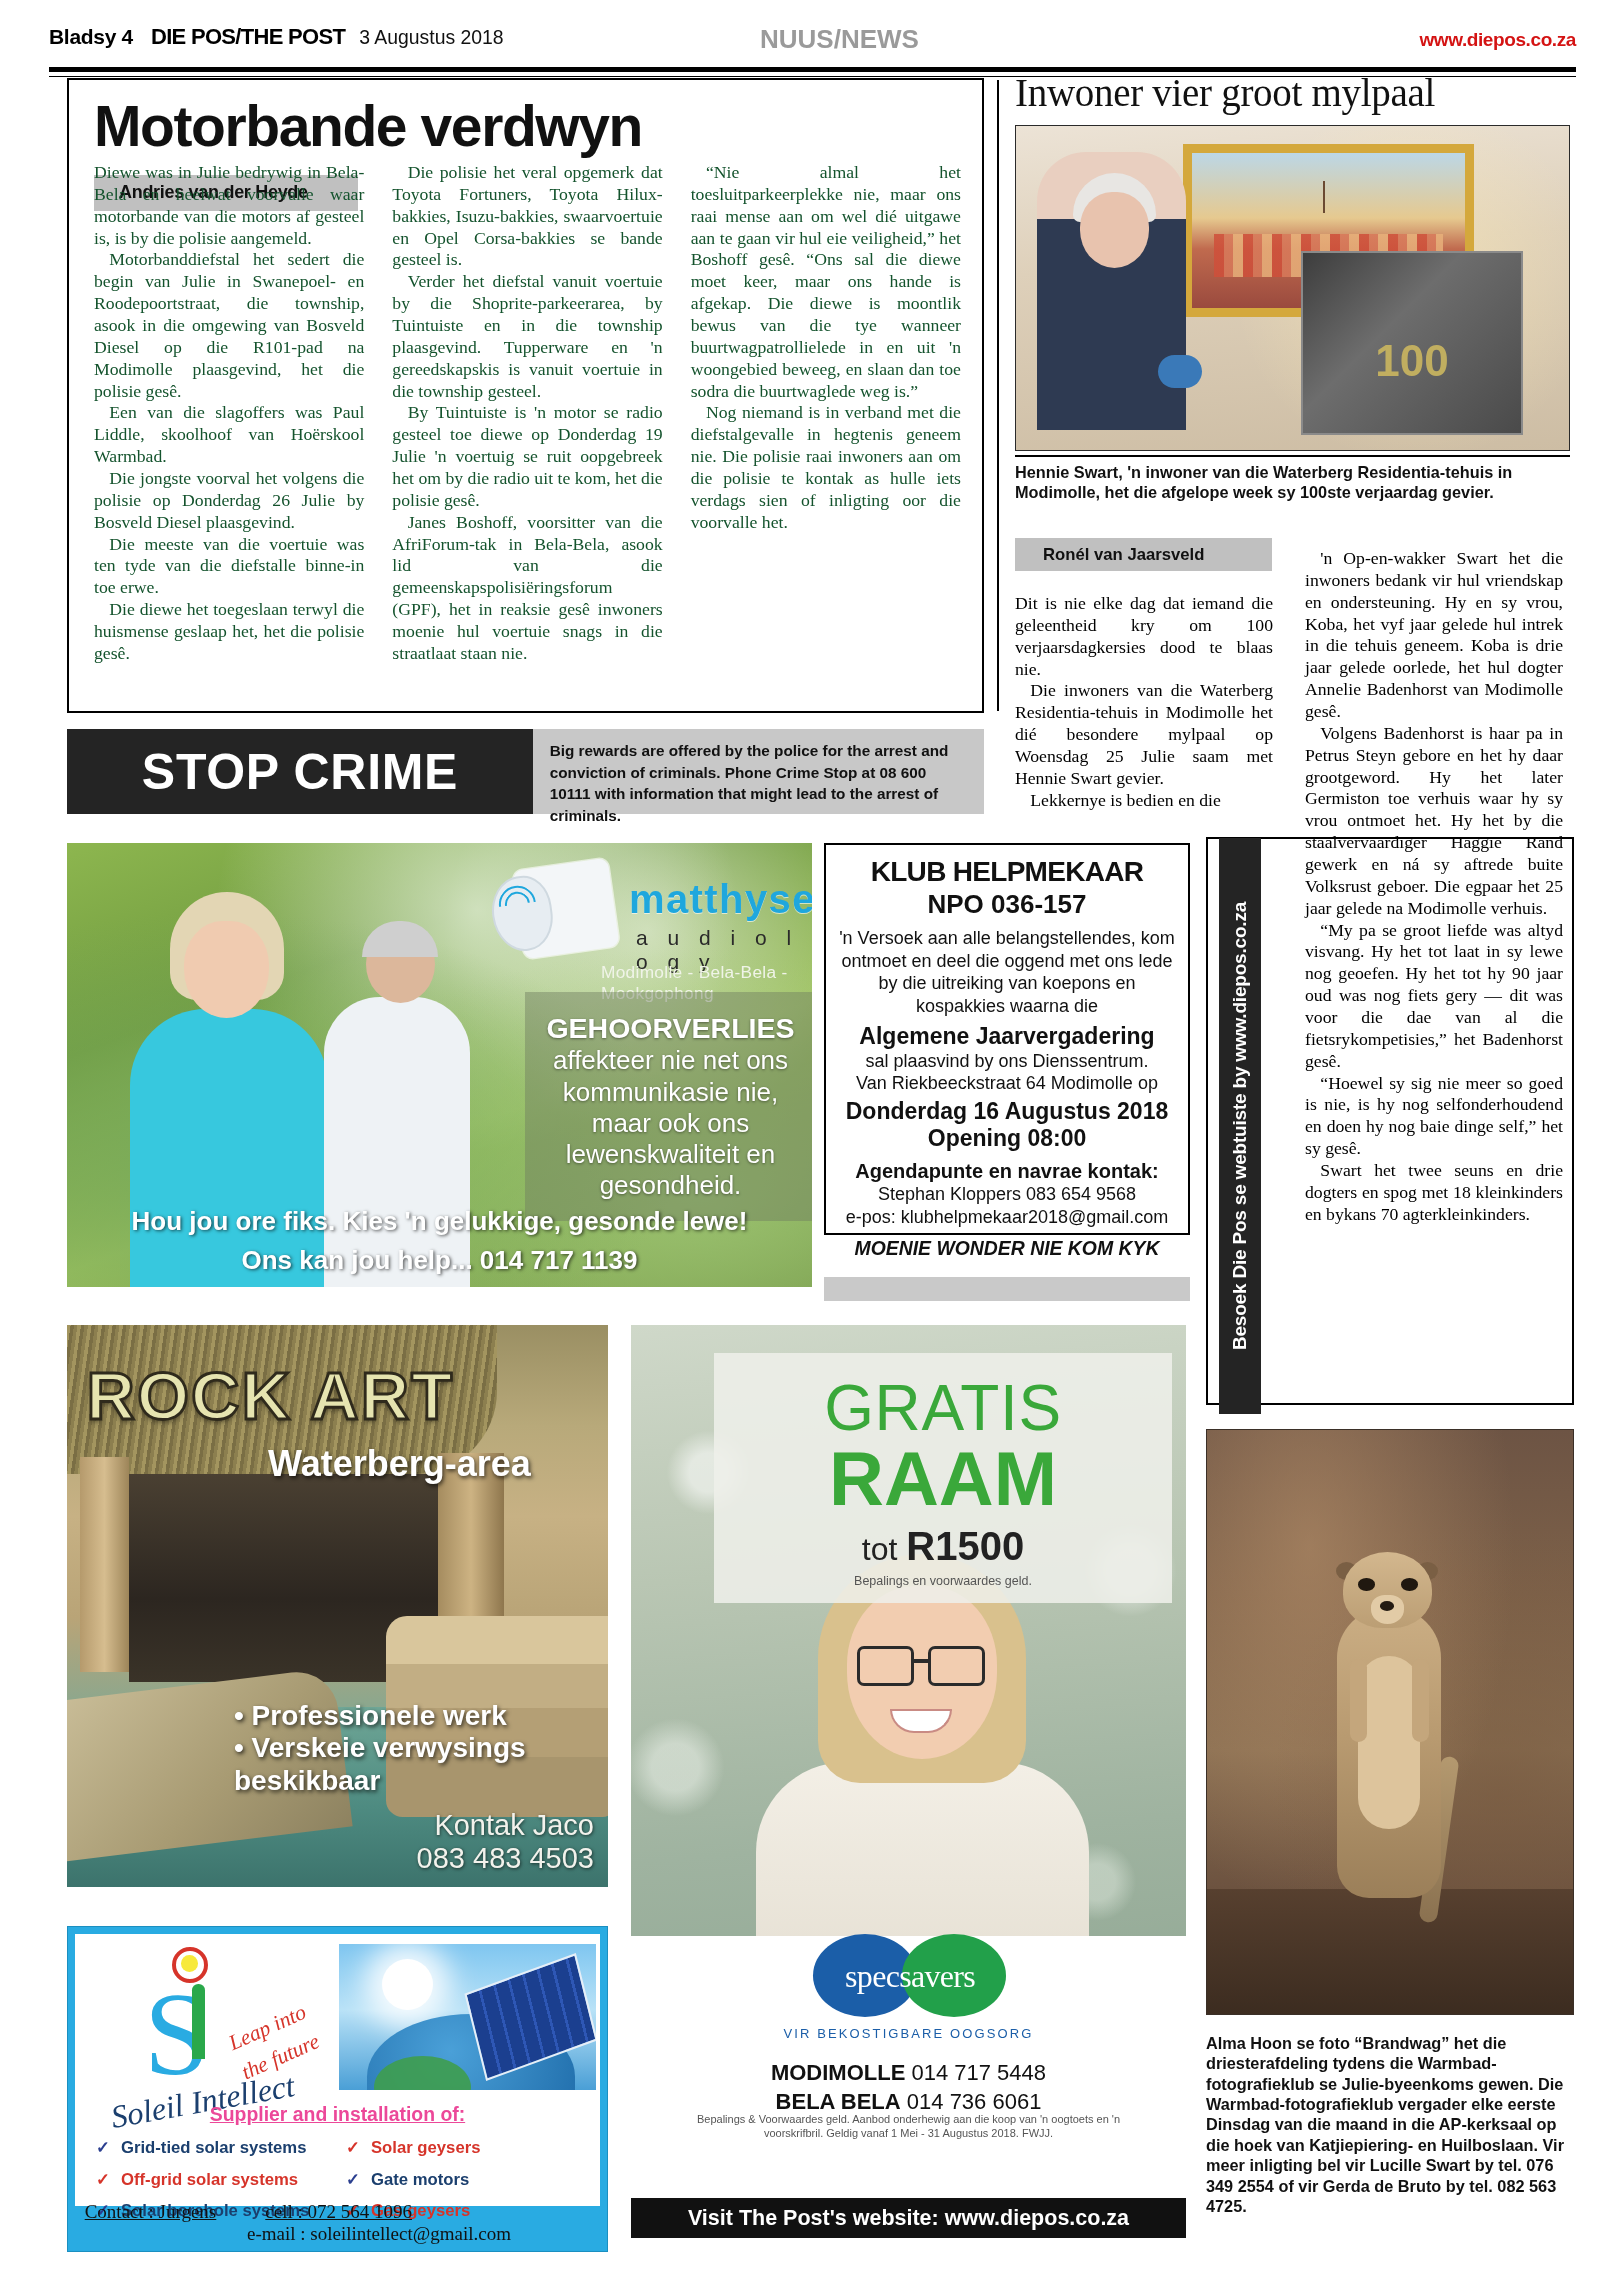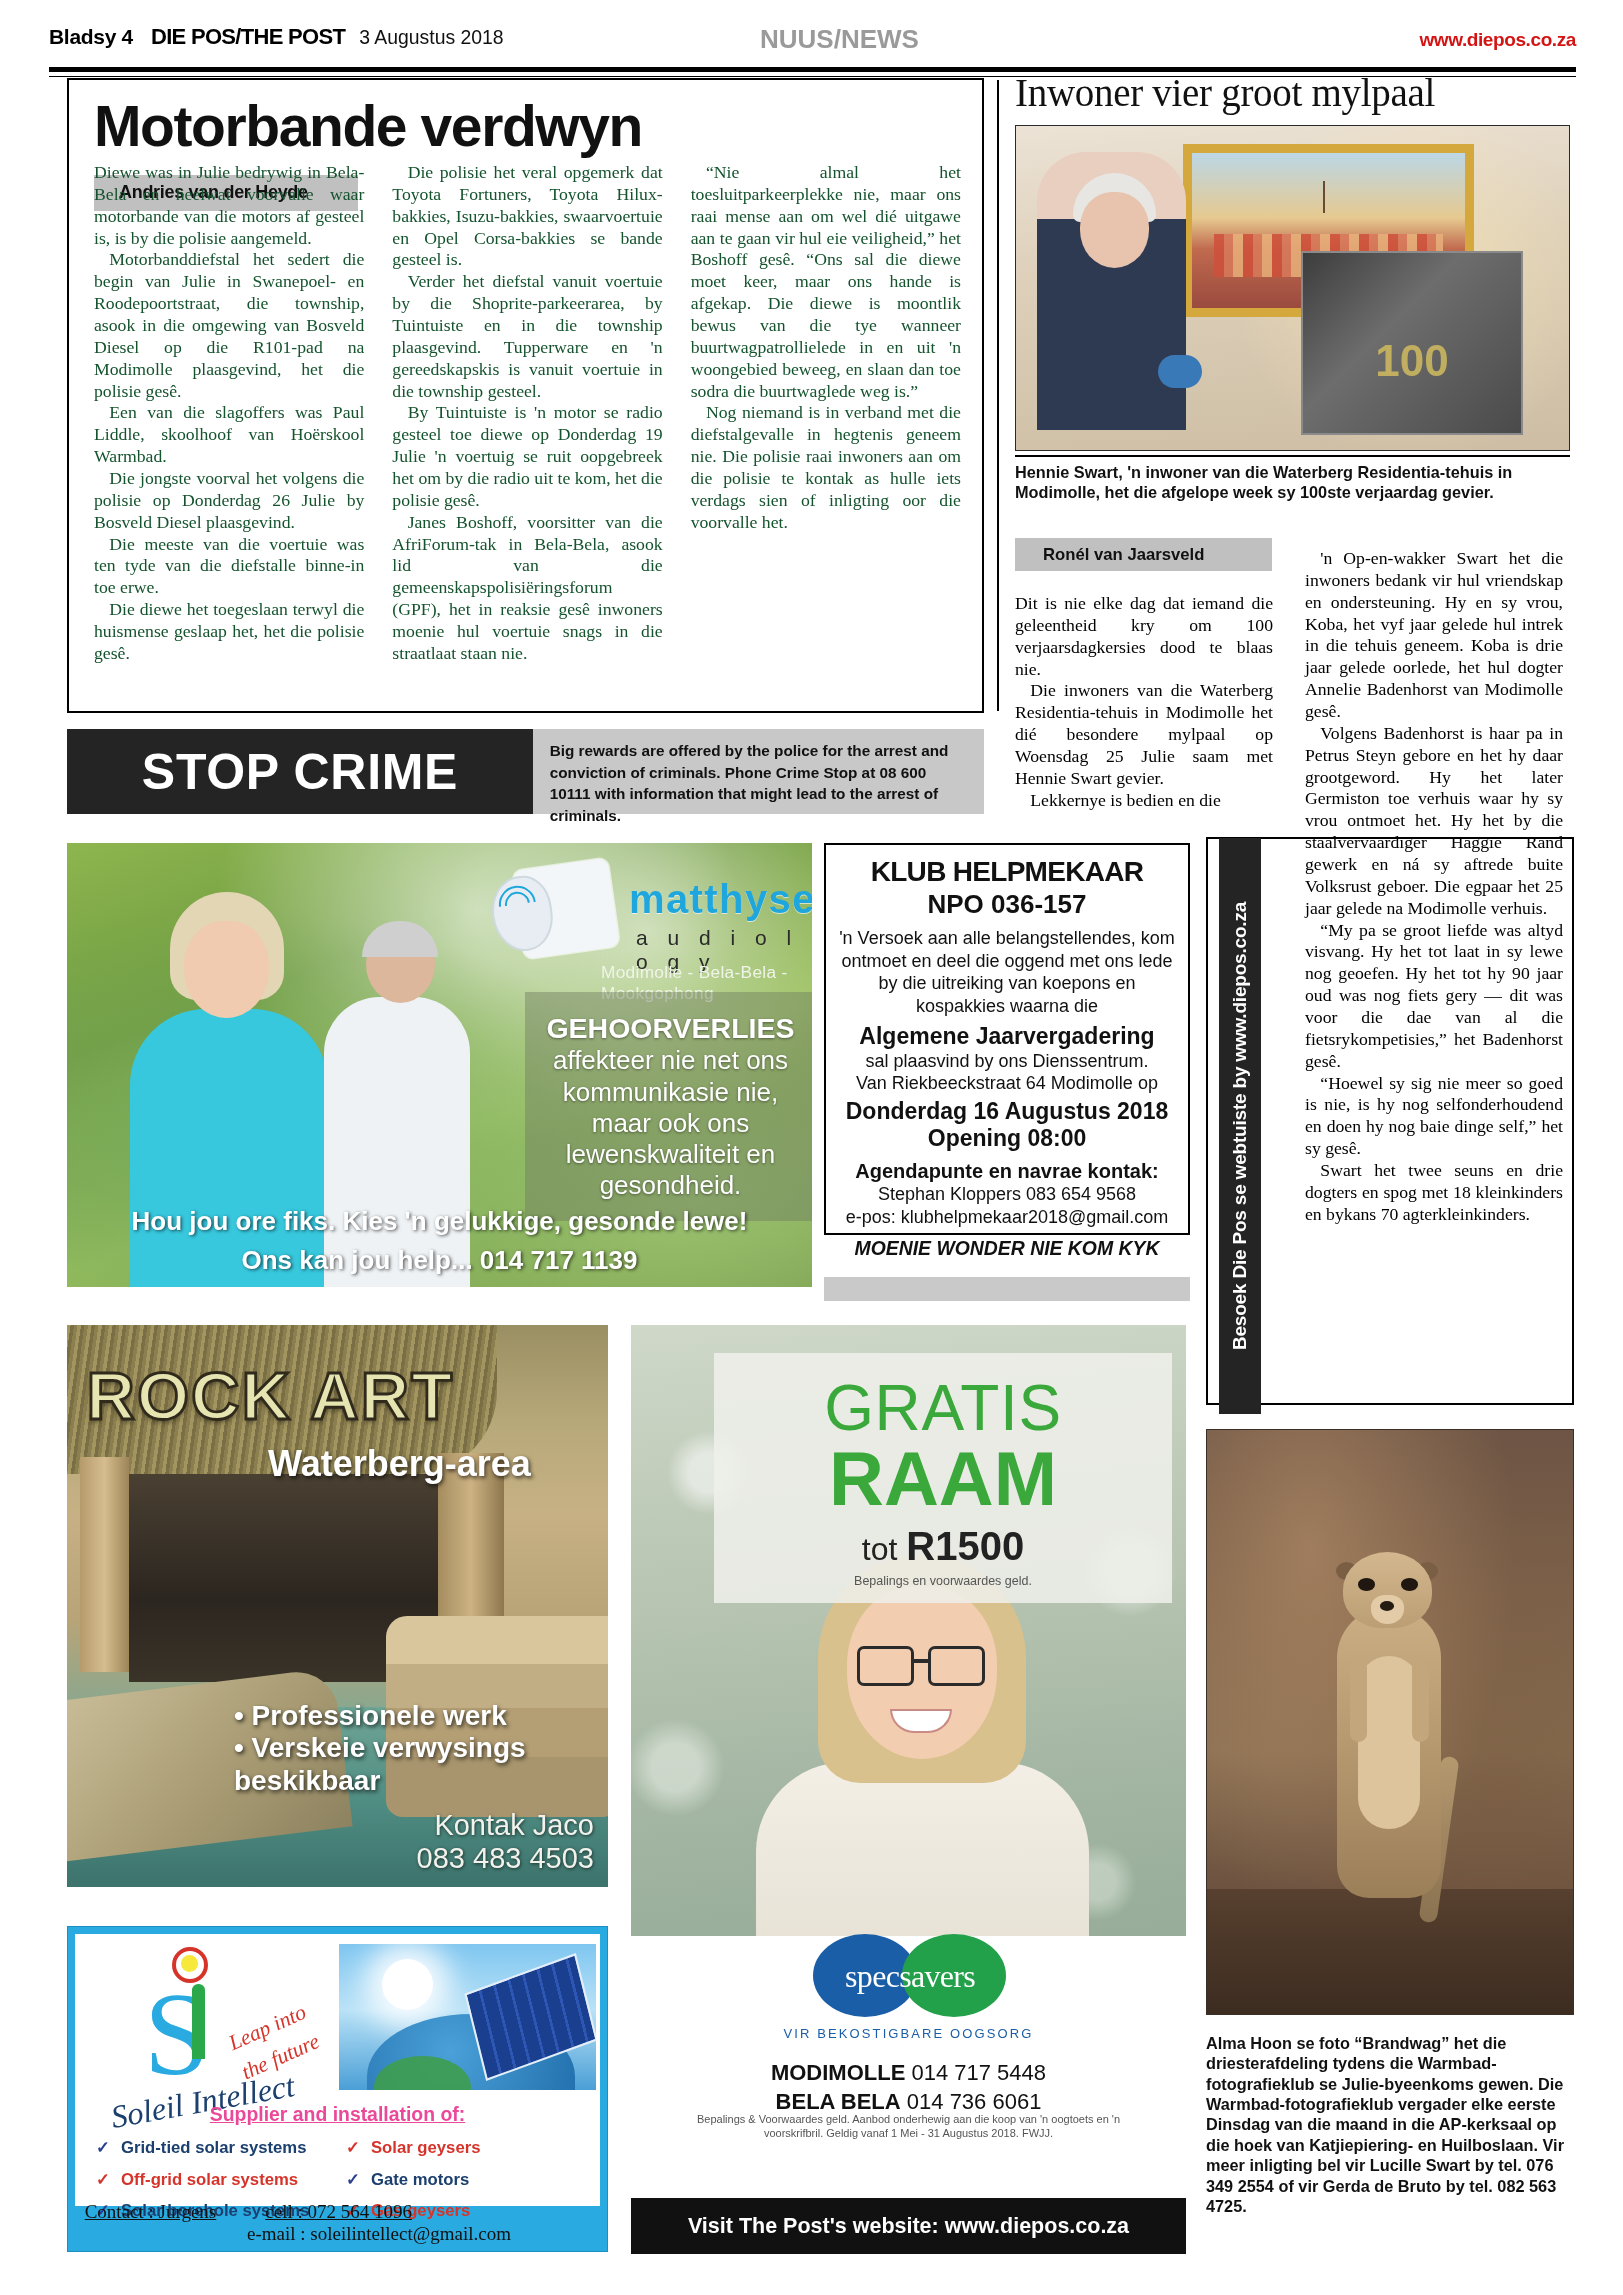--- a/index.html
+++ b/index.html
@@ -409,21 +409,21 @@
   .so-red { color:#d6342a; }
   .so-contact {
     position:absolute; left:0; right:0; bottom:5.6px; padding:0 16.7px;
     font-family:"Liberation Serif",serif; font-size:19px; color:#111;
   }
   .so-c1 { display:flex; gap:49px;text-decoration:underline; }
   .so-c2 { text-align:center; padding-left:83px; }
 
   
   .webstrip {
-    position:absolute; left:631px; top:2198px; width:555px; height:56px;
+    position:absolute; left:631px; top:2198px; width:555px; height:40px;
     background:#111; display:flex; align-items:center; justify-content:center;
   }
   .webstrip span {
     font-family:"Liberation Sans",sans-serif; font-weight:bold; font-size:21.5px; color:#fff;
   }
 
   
   .meerkat {
     position:absolute; left:1206px; top:1429px; width:368px; height:586px;
     border:1.4px solid #3a2f27; overflow:hidden;

